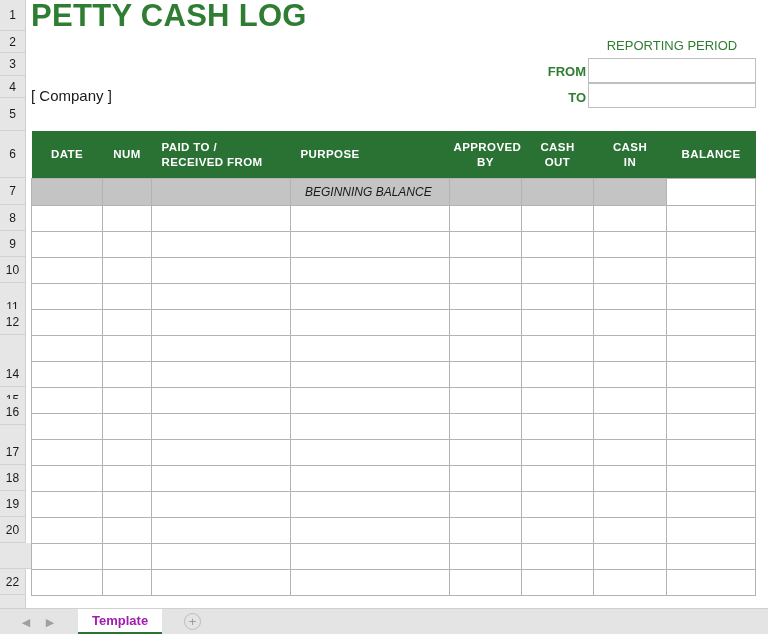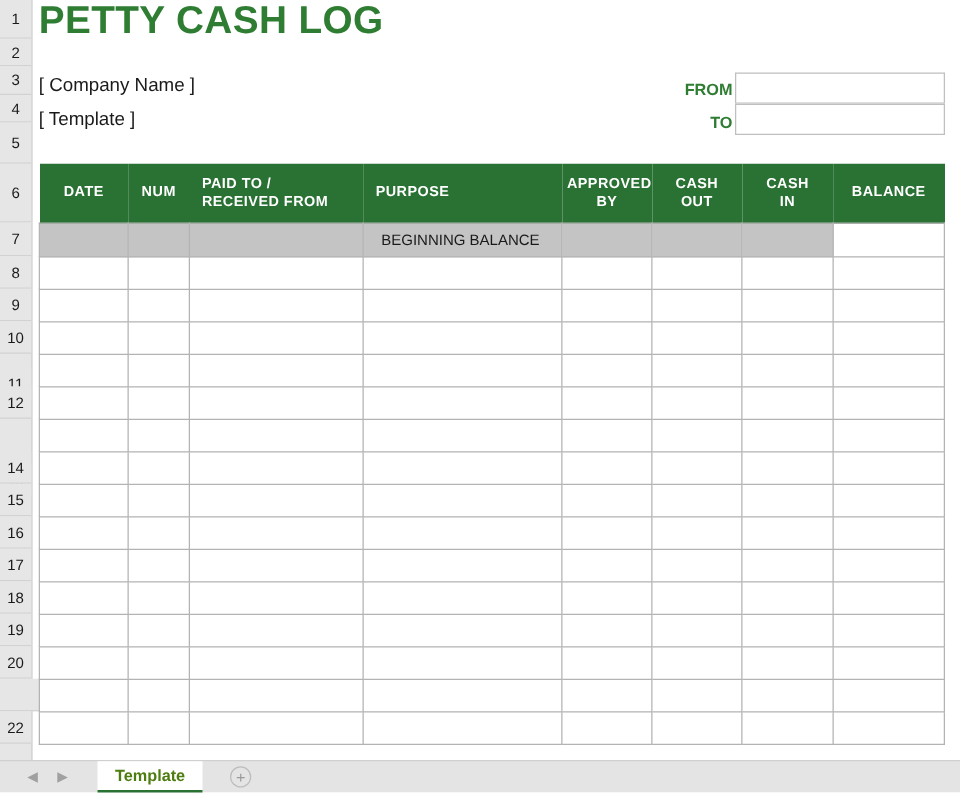--- a/index.html
+++ b/index.html
@@ -151,20 +151,21 @@
     border: 1px solid #b3b3b3;
     background: #ffffff;
     font-size: 12px;
     color: #1a1a1a;
     padding: 0 6px;
     box-sizing: border-box;
   }
   .tbl tr.begin td {
     background: #c4c4c4;
     height: 27px;
+    font-style: italic;
   }
   .tbl tr.begin td.bal {
     background: #ffffff;
   }
   .tbl tr.begin td.purpose {
     text-align: left;
     font-size: 12px;
     color: #1a1a1a;
     padding-left: 14px;
   }
@@ -193,21 +194,21 @@
   .navbtn.prev { left: 18px; }
   .navbtn.next { left: 42px; }
 
   .sheettab {
     position: absolute;
     left: 78px;
     top: 0px;
     height: 26px;
     padding: 0 14px;
     background: #ffffff;
-    color: #4d7c0f;
+    color: #a21caf;
     font-size: 13px;
     font-weight: bold;
     display: flex;
     align-items: center;
     justify-content: center;
     border-bottom: 3px solid #2a7134;
     box-sizing: border-box;
   }
   .addsheet {
     position: absolute;
@@ -238,35 +239,35 @@
       <div class="rownum" style="top: 131px; height: 47px;">6</div>
       <div class="rownum" style="top: 178px; height: 27px;">7</div>
       <div class="rownum" style="top: 205px; height: 26px;">8</div>
       <div class="rownum" style="top: 231px; height: 26px;">9</div>
       <div class="rownum" style="top: 257px; height: 26px; text-align: center;">10</div>
       <div class="rownum" style="top: 283px; height: 26px; margin-top: 11px;">11</div>
       <div class="rownum" style="top: 309px; height: 26px;">12</div>
       <div class="rownum" style="top: 335px; height: 26px; margin-top: 36px;">13</div>
       <div class="rownum" style="top: 361px; height: 26px;">14</div>
       <div class="rownum" style="top: 387px; height: 26px;">15</div>
-      <div class="rownum" style="top: 413px; height: 26px;">16</div>
+      <div class="rownum" style="top: 399px; height: 26px;">16</div>
       <div class="rownum" style="top: 439px; height: 26px;">17</div>
       <div class="rownum" style="top: 465px; height: 26px; text-align: center;">18</div>
       <div class="rownum" style="top: 491px; height: 26px;">19</div>
       <div class="rownum" style="top: 517px; height: 26px;">20</div>
       <div class="rownum" style="top: 543px; height: 26px; padding-left: 40px;">21</div>
       <div class="rownum" style="top: 569px; height: 26px;">22</div>
     </div>
 
   <div class="canvas">
 
     <div class="title">PETTY CASH LOG</div>
-    <div class="company">[ Company Name ]</div>
-    <div class="location">[ Template ]</div>
-
+    <div class="location">[ Company ]</div>
+
+    <div class="rp-label">REPORTING PERIOD</div>
     <div class="rp-from-label">FROM</div>
     <div class="rp-to-label">TO</div>
     <div class="rp-box from"></div>
     <div class="rp-box to"></div>
 
     <table class="tbl">
       <colgroup>
         <col style="width:71px">
         <col style="width:49px">
         <col style="width:139px">

